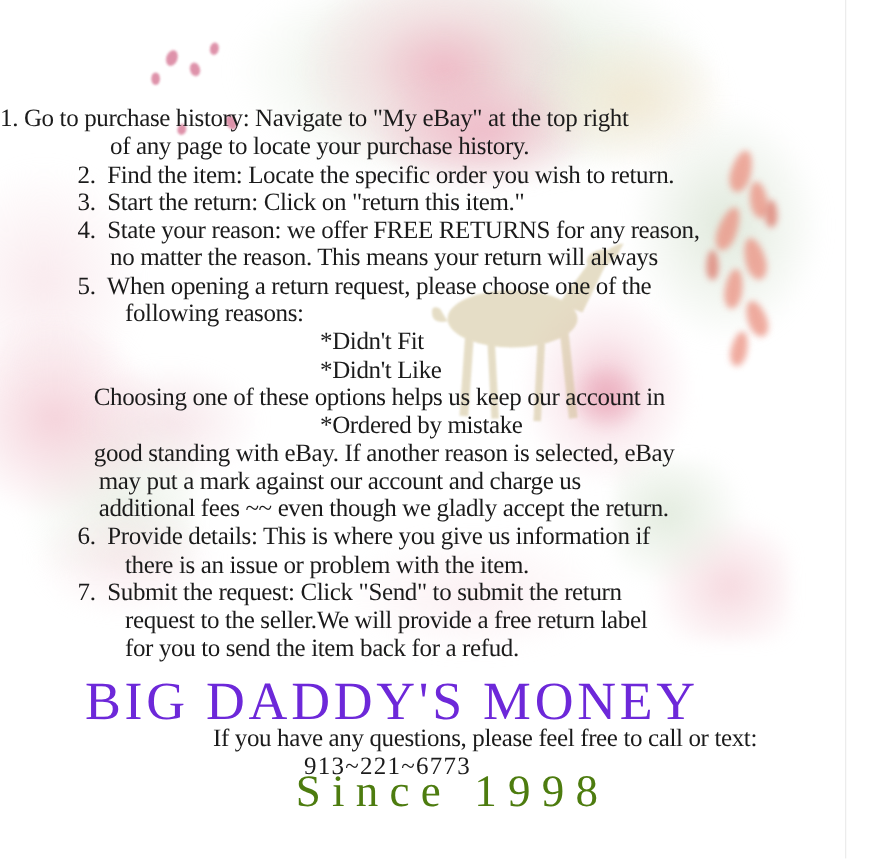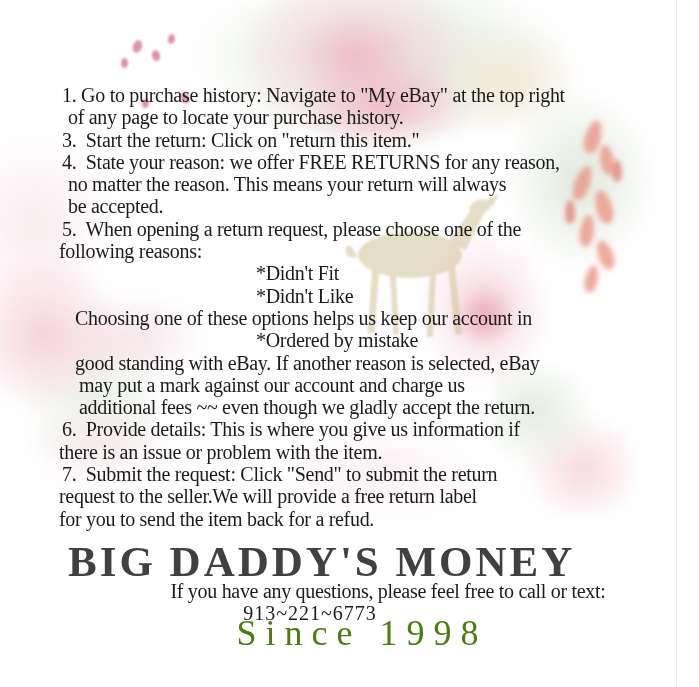--- a/index.html
+++ b/index.html
@@ -40,32 +40,32 @@
   #d-bottom-wash  { left:275px; top:425px; width:210px; height:100px; filter:blur(7px);
     background:radial-gradient(ellipse closest-side, rgba(248,226,231,.55), transparent 100%); }
   .petal { position:absolute; z-index:1; border-radius:50% 50% 50% 50% / 60% 60% 40% 40%;
     background:#eb9080; filter:blur(2.5px); opacity:.75; pointer-events:none; }
   .dot { position:absolute; z-index:1; border-radius:50%; background:#d9809c;
     filter:blur(1px); opacity:.85; pointer-events:none; }
   #deer { position:absolute; left:332px; top:195px; z-index:1; opacity:.5; filter:blur(1px); pointer-events:none; }
   #edge-line { position:absolute; left:676px; top:0; width:1px; height:687px; background:#ececec; z-index:1; }
   
   .wm { position:absolute; z-index:2; white-space:nowrap; }
-  #wm-brand { top:537px; left:68px; font-size:43px; letter-spacing:3px; color:#404040;font-weight:bold; }
+  #wm-brand { top:537px; left:68px; font-size:43px; letter-spacing:3px; color:#6d28d9; }
   #wm-since { top:612px; left:160px; width:404px; text-align:center; font-size:36px; letter-spacing:9px; color:#4d7c0f; }
   
   #title { position:absolute; z-index:3; top:32px; left:0; width:660px; text-align:center;
     font-size:28px; font-weight:bold; letter-spacing:-0.5px; }
   #list { position:absolute; z-index:3; top:84px; left:0; width:699px;
     font-size:20px; letter-spacing:-0.3px; }
   .line { height:22.3px; line-height:22.3px; white-space:nowrap; }
-  .n1 { padding-left:62px; }
+  .n1 { }
   .n  { padding-left:62px; }
-  .c1 { padding-left:68px; }
-  .c2 { padding-left:59px; }
+  .c1 { padding-left:88px; }
+  .c2 { padding-left:100px; }
   .r  { padding-left:256px; }
   .p  { padding-left:75px; }
   .p2 { padding-left:79px; }
   #footer-q { position:absolute; z-index:3; top:580px; left:0; width:680px; text-align:center;
     font-size:20px; letter-spacing:-0.3px; white-space:nowrap;margin-left:48px; }
   #footer-phone { position:absolute; z-index:3; top:602px; left:0; width:620px; text-align:center;
     font-size:20px; letter-spacing:1px; white-space:nowrap; }
 </style>
 </head>
 <body>
@@ -118,24 +118,24 @@
   </svg>
 
   <div id="edge-line"></div>
 
   <div class="wm" id="wm-brand">BIG DADDY'S MONEY</div>
   <div class="wm" id="wm-since">Since 1998</div>
 
   <div id="list">
       <div class="line n1">1. Go to purchase history: Navigate to "My eBay" at the top right</div>
       <div class="line c1">of any page to locate your purchase history.</div>
+      <div class="line n">2.&nbsp; Find the item: Locate the specific order you wish to return.</div>
       <div class="line n">3.&nbsp; Start the return: Click on "return this item."</div>
       <div class="line n">4.&nbsp; State your reason: we offer FREE RETURNS for any reason,</div>
       <div class="line c1">no matter the reason. This means your return will always</div>
-      <div class="line c1">be accepted.</div>
       <div class="line n">5.&nbsp; When opening a return request, please choose one of the</div>
       <div class="line c2">following reasons:</div>
       <div class="line r">*Didn't Fit</div>
       <div class="line r">*Didn't Like</div>
       <div class="line p">Choosing one of these options helps us keep our account in</div>
       <div class="line r">*Ordered by mistake</div>
       <div class="line p">good standing with eBay. If another reason is selected, eBay</div>
       <div class="line p2">may put a mark against our account and charge us</div>
       <div class="line p2">additional fees ~~ even though we gladly accept the return.</div>
       <div class="line n">6.&nbsp; Provide details: This is where you give us information if</div>

